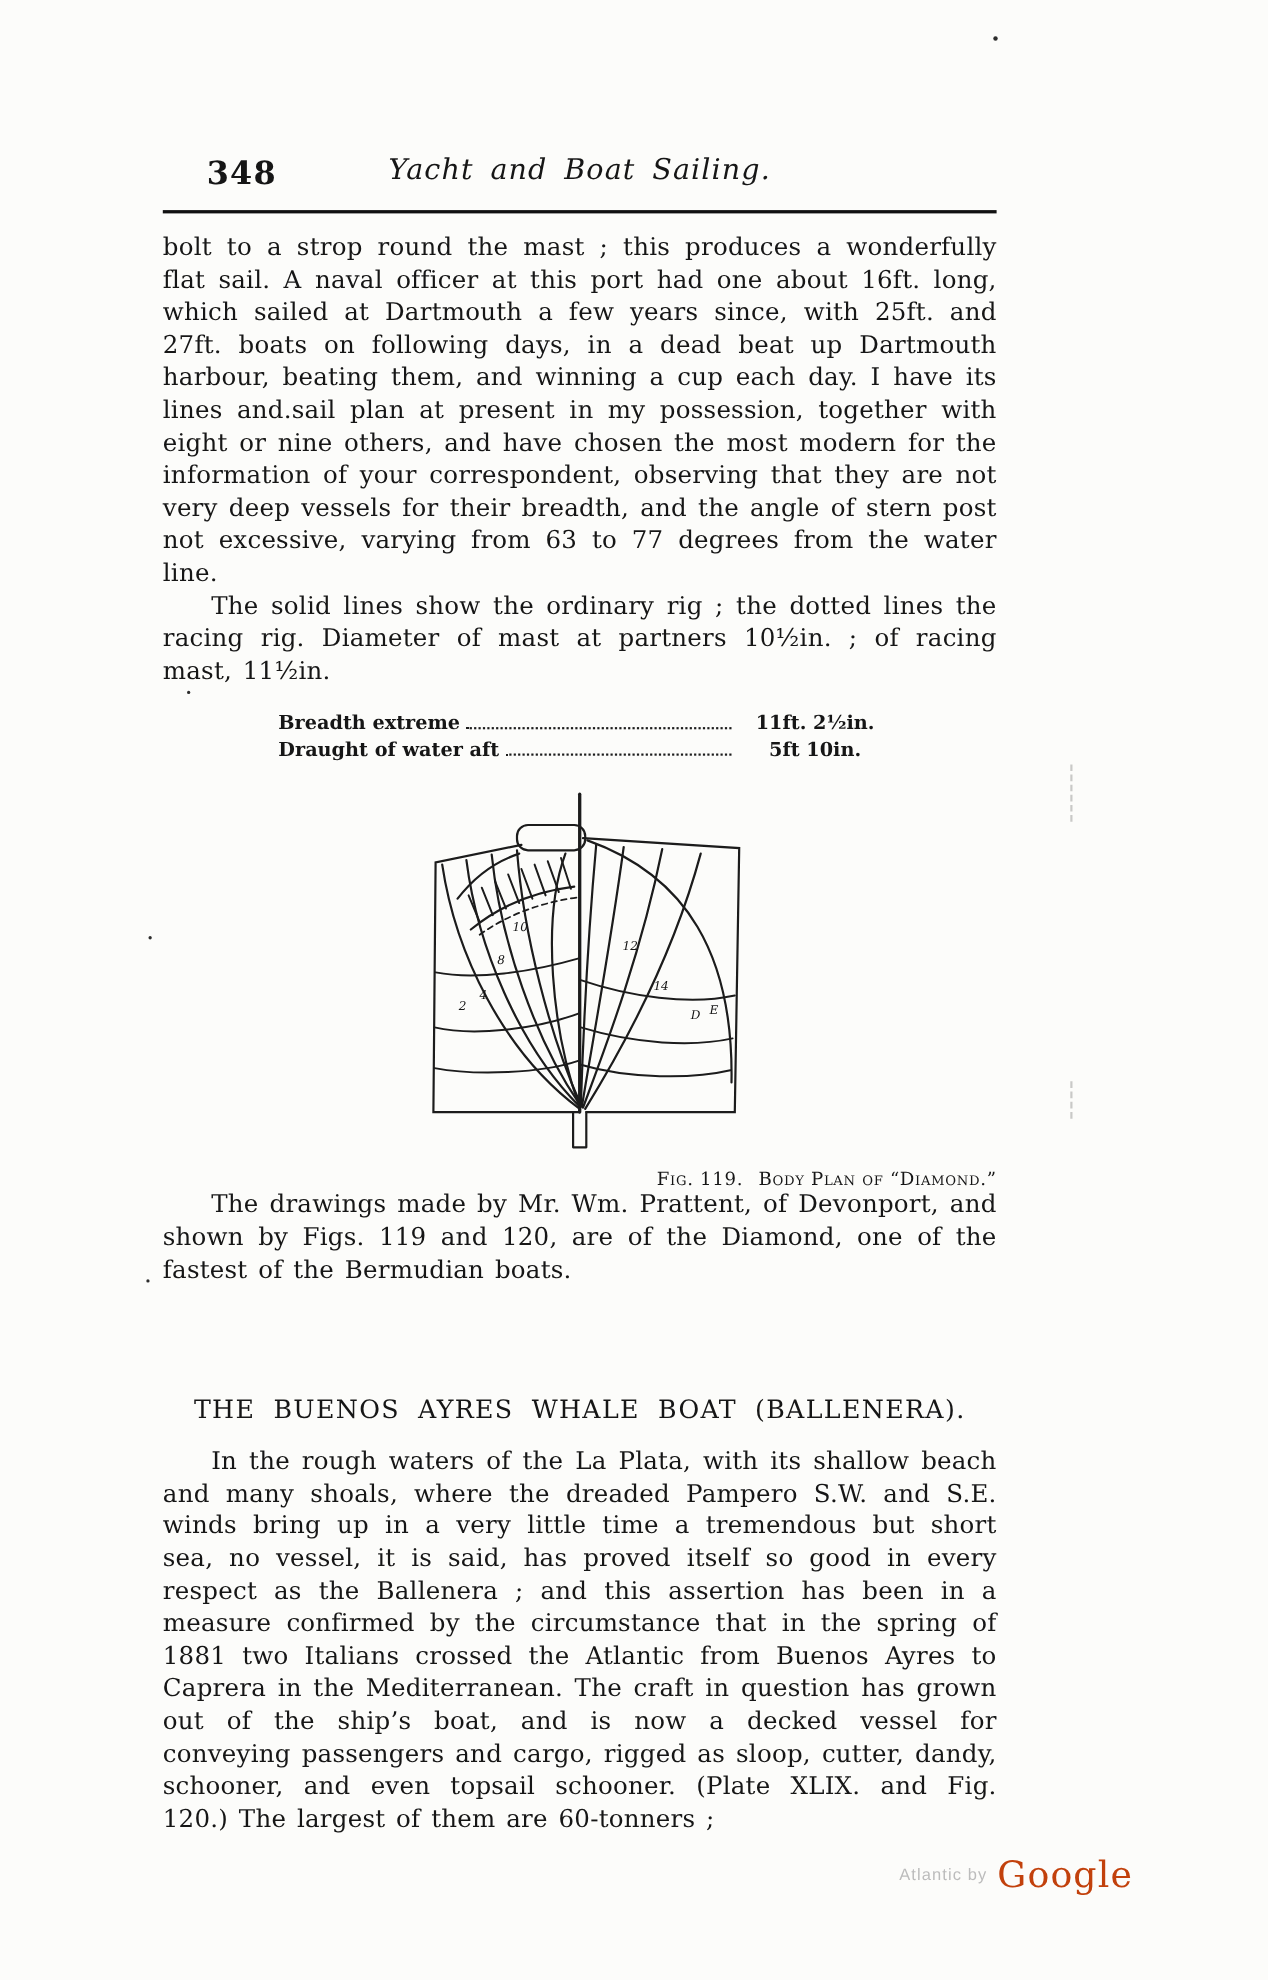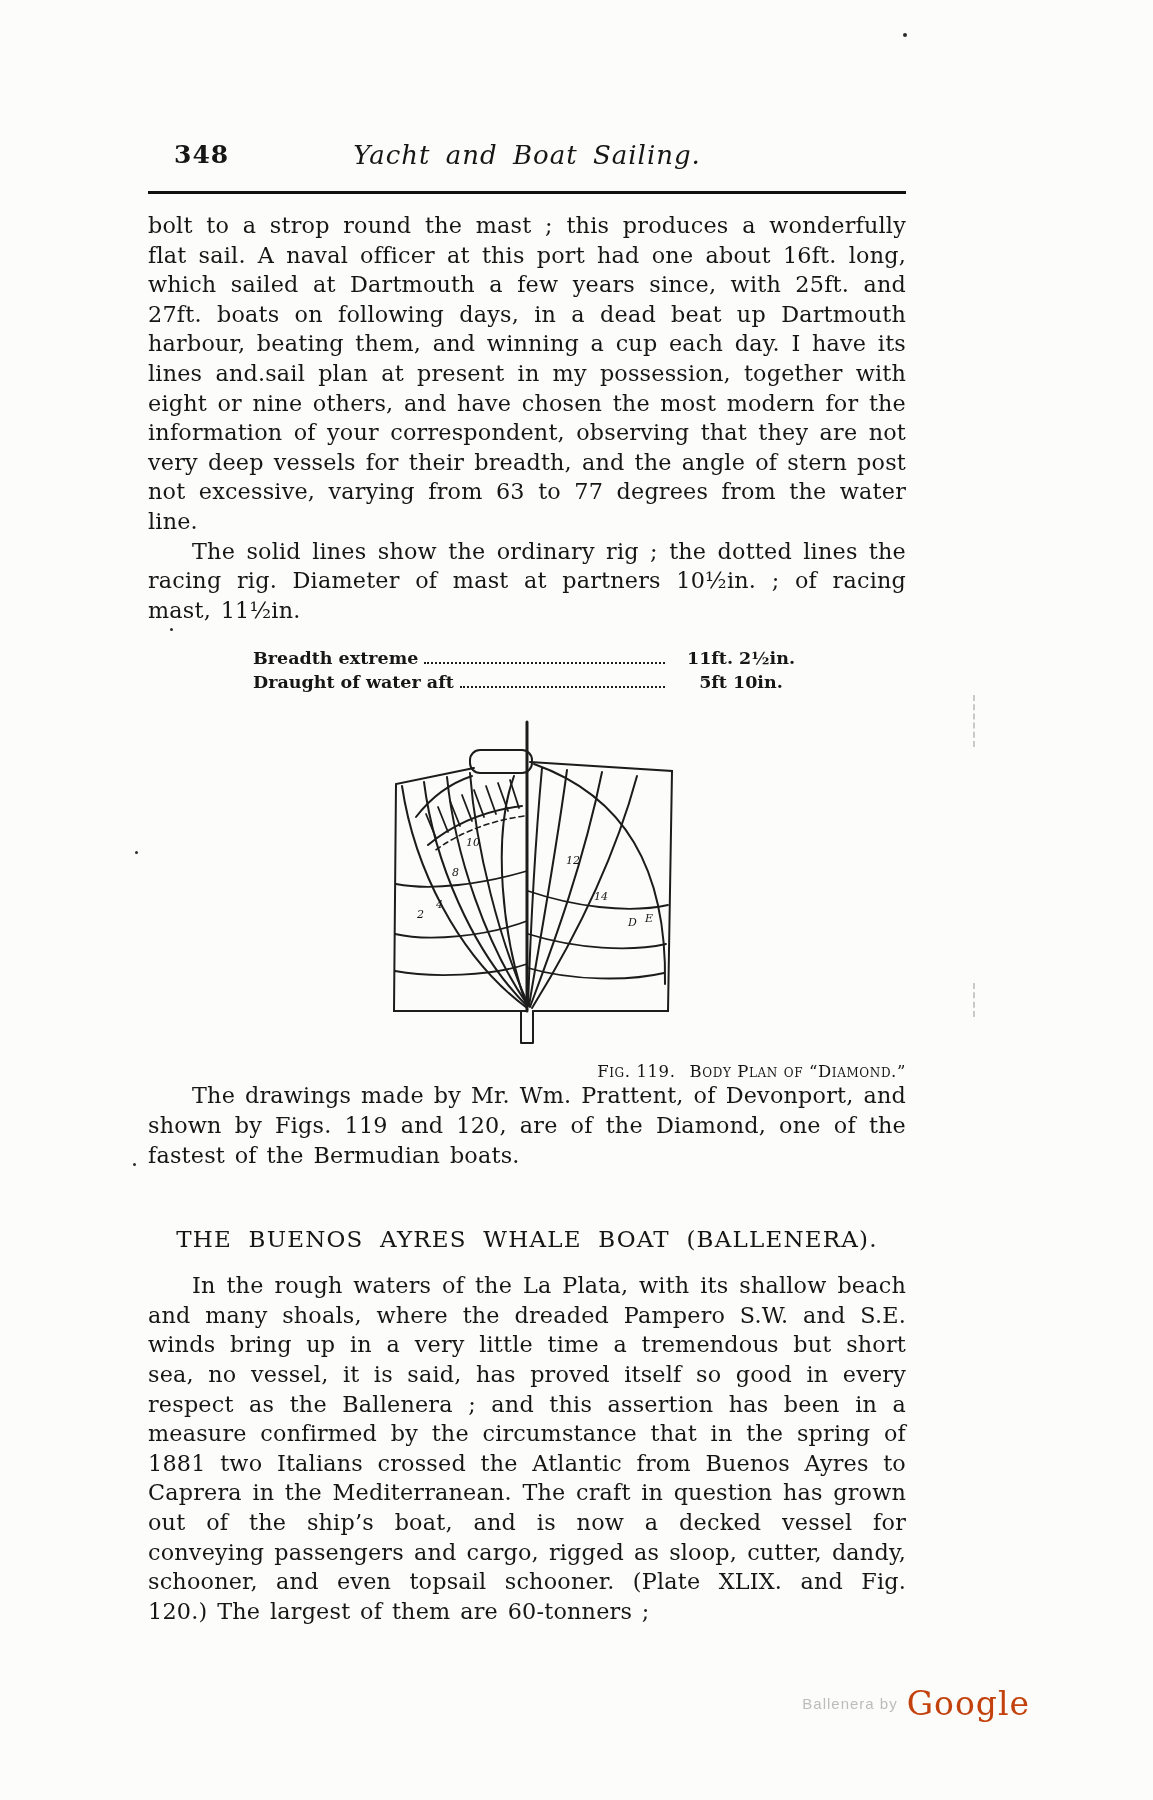--- a/index.html
+++ b/index.html
@@ -4,41 +4,41 @@
 <style>
   html,body{margin:0;padding:0;}
   body{
     width:1153px;height:1800px;position:relative;
     background:#fcfcfa;color:#161616;
     font-family:"DejaVu Serif", serif;
     overflow:hidden;
   }
   .text-block{position:absolute;left:148px;top:140px;width:758px;}
   .page-header{position:relative;height:34px;}
-  .page-number{position:absolute;left:26px;top:0;font-size:25px;font-weight:bold;letter-spacing:1px;}
+  .page-number{position:absolute;left:40px;top:0;font-size:29px;font-weight:bold;letter-spacing:1px;}
   .running-title{position:absolute;left:0;right:0;top:0;text-align:center;font-style:italic;font-size:26px;letter-spacing:1px;word-spacing:6px;}
   .header-rule{margin-top:17px;height:3px;background:#111;}
   p.body-para{
     margin:0;font-size:22.3px;line-height:29.6px;text-align:justify;
     letter-spacing:0.2px;word-spacing:2.5px;
   }
   p.first{margin-top:17px;}
   p.indent{text-indent:44px;}
   .dim-table{margin:22px 95px 0 105px;}
   .trow{display:flex;align-items:baseline;font-size:17.5px;font-weight:bold;line-height:23.5px;}
   .tlabel{white-space:nowrap;}
   .leader{flex:1;border-bottom:2.6px dotted #1d1d1d;margin:0 6px 5px 6px;min-width:30px;}
   .tval{width:140px;text-align:center;white-space:nowrap;}
   .figure-wrap{margin-top:22px;text-align:center;}
   .figure-wrap svg{display:inline-block;}
   .fig-caption{margin-top:10px;text-align:right;font-size:16.5px;font-variant:small-caps;letter-spacing:0.6px;}
   .fig-caption .cap-fig{margin-right:14px;}
   .para-drawings{margin-top:40px;}
   .section-heading{
-    margin-top:56px;text-align:center;font-size:23px;
+    margin-top:99px;text-align:center;font-size:23px;
     letter-spacing:1.2px;word-spacing:8px;font-weight:normal;
   }
   .para-ballenera{margin-top:26px;}
   .watermark{
     position:absolute;left:700px;top:1684px;width:330px;
     text-align:right;white-space:nowrap;
   }
   .wm-prefix{font-family:"Liberation Sans", sans-serif;font-size:15px;color:#bcbcbc;letter-spacing:1px;vertical-align:6px;}
   .wm-google{font-family:"DejaVu Serif", serif;font-size:33px;color:#c2410c;margin-left:9px;letter-spacing:1px;}
   .edge-mark{position:absolute;left:973px;width:0;border-left:2px dashed #c9c9c7;}
@@ -151,21 +151,21 @@
 
   <p class="body-para indent para-drawings">The drawings made by Mr. Wm. Prattent, of Devonport, and shown by Figs. 119 and 120, are of the Diamond, one of the fastest of the Bermudian boats.</p>
 
   <h2 class="section-heading">THE BUENOS AYRES WHALE BOAT (BALLENERA).</h2>
 
   <p class="body-para indent para-ballenera">In the rough waters of the La Plata, with its shallow beach and many shoals, where the dreaded Pampero S.W. and S.E. winds bring up in a very little time a tremendous but short sea, no vessel, it is said, has proved itself so good in every respect as the Ballenera ; and this assertion has been in a measure confirmed by the circumstance that in the spring of 1881 two Italians crossed the Atlantic from Buenos Ayres to Caprera in the Mediterranean.  The craft in question has grown out of the ship’s boat, and is now a decked vessel for conveying passengers and cargo, rigged as sloop, cutter, dandy, schooner, and even topsail schooner.  (Plate XLIX. and Fig. 120.)  The largest of them are 60-tonners ;</p>
 
 </div>
 
 <div class="watermark">
-  <span class="wm-prefix">Ballenera by</span><span class="wm-google">Google</span>
+  <span class="wm-prefix">Atlantic by</span><span class="wm-google">Google</span>
 </div>
 
 <div class="edge-mark m1"></div>
 <div class="edge-mark m2"></div>
 <div class="speck s1"></div>
 <div class="speck s2"></div>
 <div class="speck s3"></div>
 <div class="speck s4"></div>
 
 </body></html>

